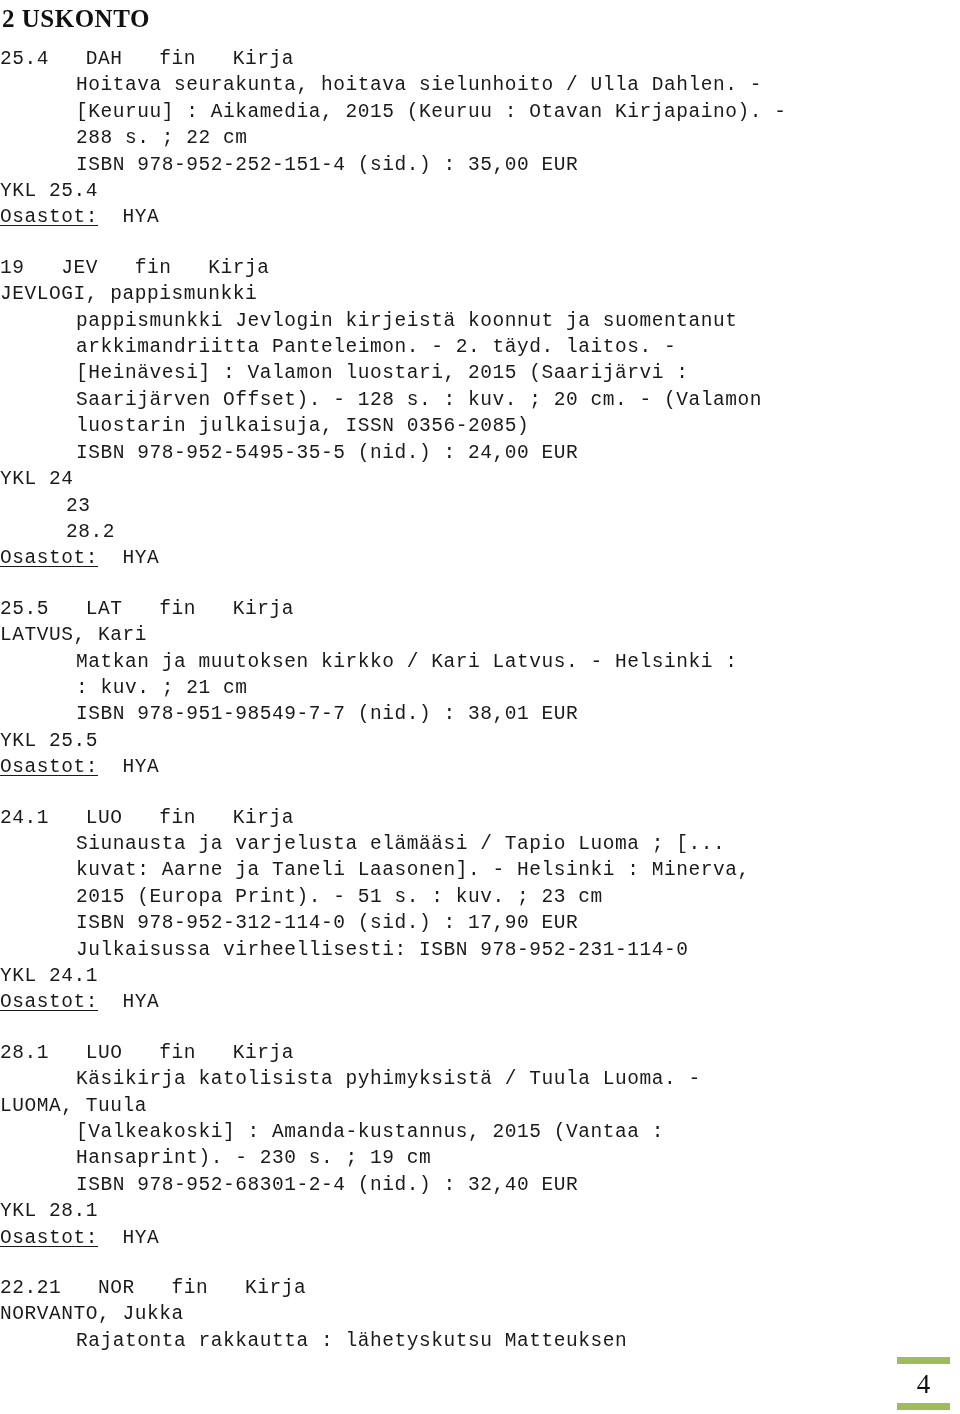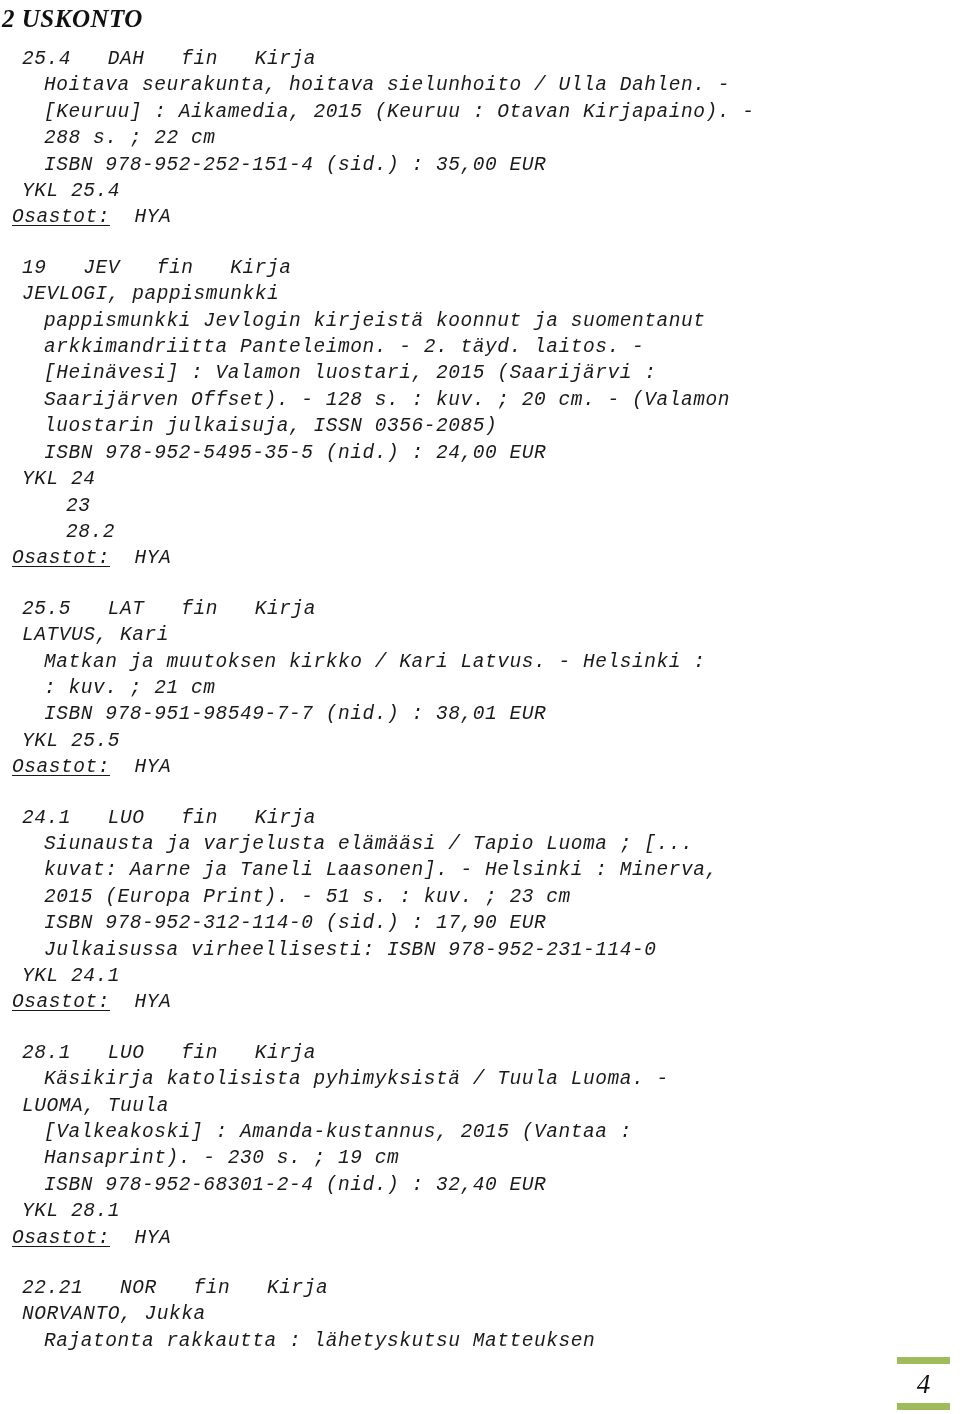--- a/index.html
+++ b/index.html
@@ -15,21 +15,20 @@
     font-family: "Liberation Mono", "DejaVu Sans Mono", monospace;
     color: #1a1a1a;
     overflow: hidden;
   }
 
   .page {
     position: relative;
     width: 958px;
     height: 1414px;
     padding: 0;
-    font-style: italic;
   }
 
   
   .section-heading {
     font-family: "Liberation Serif", "DejaVu Serif", serif;
     font-weight: bold;
     font-size: 25px;
     letter-spacing: 0.5px;
     line-height: 30px;
     padding: 4px 0 0 2px;
@@ -50,32 +49,32 @@
 
   .line {
     font-family: "Liberation Mono", "DejaVu Sans Mono", monospace;
     font-size: 19.5px;
     line-height: 26.4px;
     white-space: pre;
     letter-spacing: 0.55px;
     color: #1a1a1a;
     margin: 0;
   }
-  .ind-2 { padding-left: 22px; }
-  .ind-4 { padding-left: 44px; }
+  .ind-2 { }
+  .ind-4 { padding-left: 44px; margin-left: 32px; }
   .ind-6 { padding-left: 66px; }
 
   
   .osastot-row {
     font-family: "Liberation Mono", "DejaVu Sans Mono", monospace;
     font-size: 19.5px;
     line-height: 26.4px;
     white-space: pre;
     letter-spacing: 0.55px;
-    padding-left: 12px;
+    padding-left: 0px;
   }
   .osastot-label {
     text-decoration: underline;
     text-underline-offset: 3px;
   }
   .osastot-value { }
 
   
   .footer {
     position: absolute;

